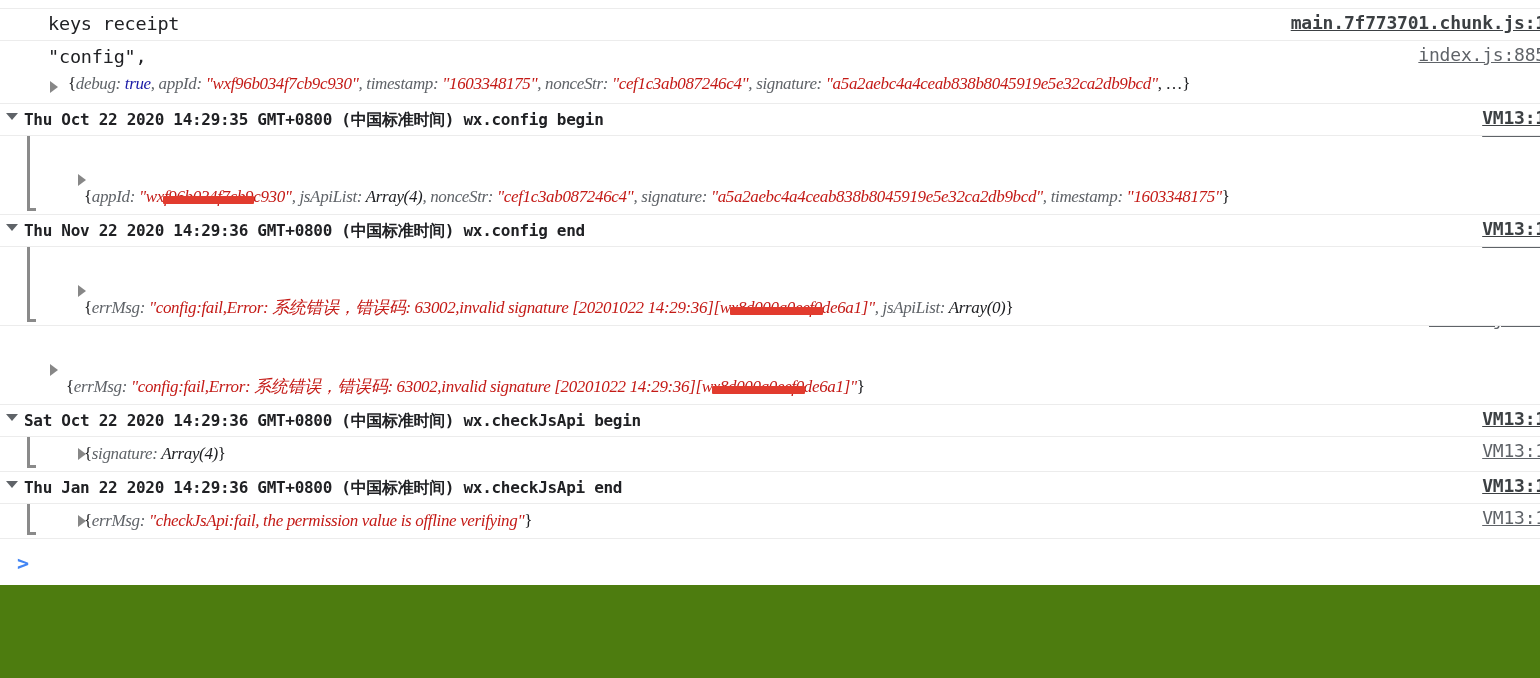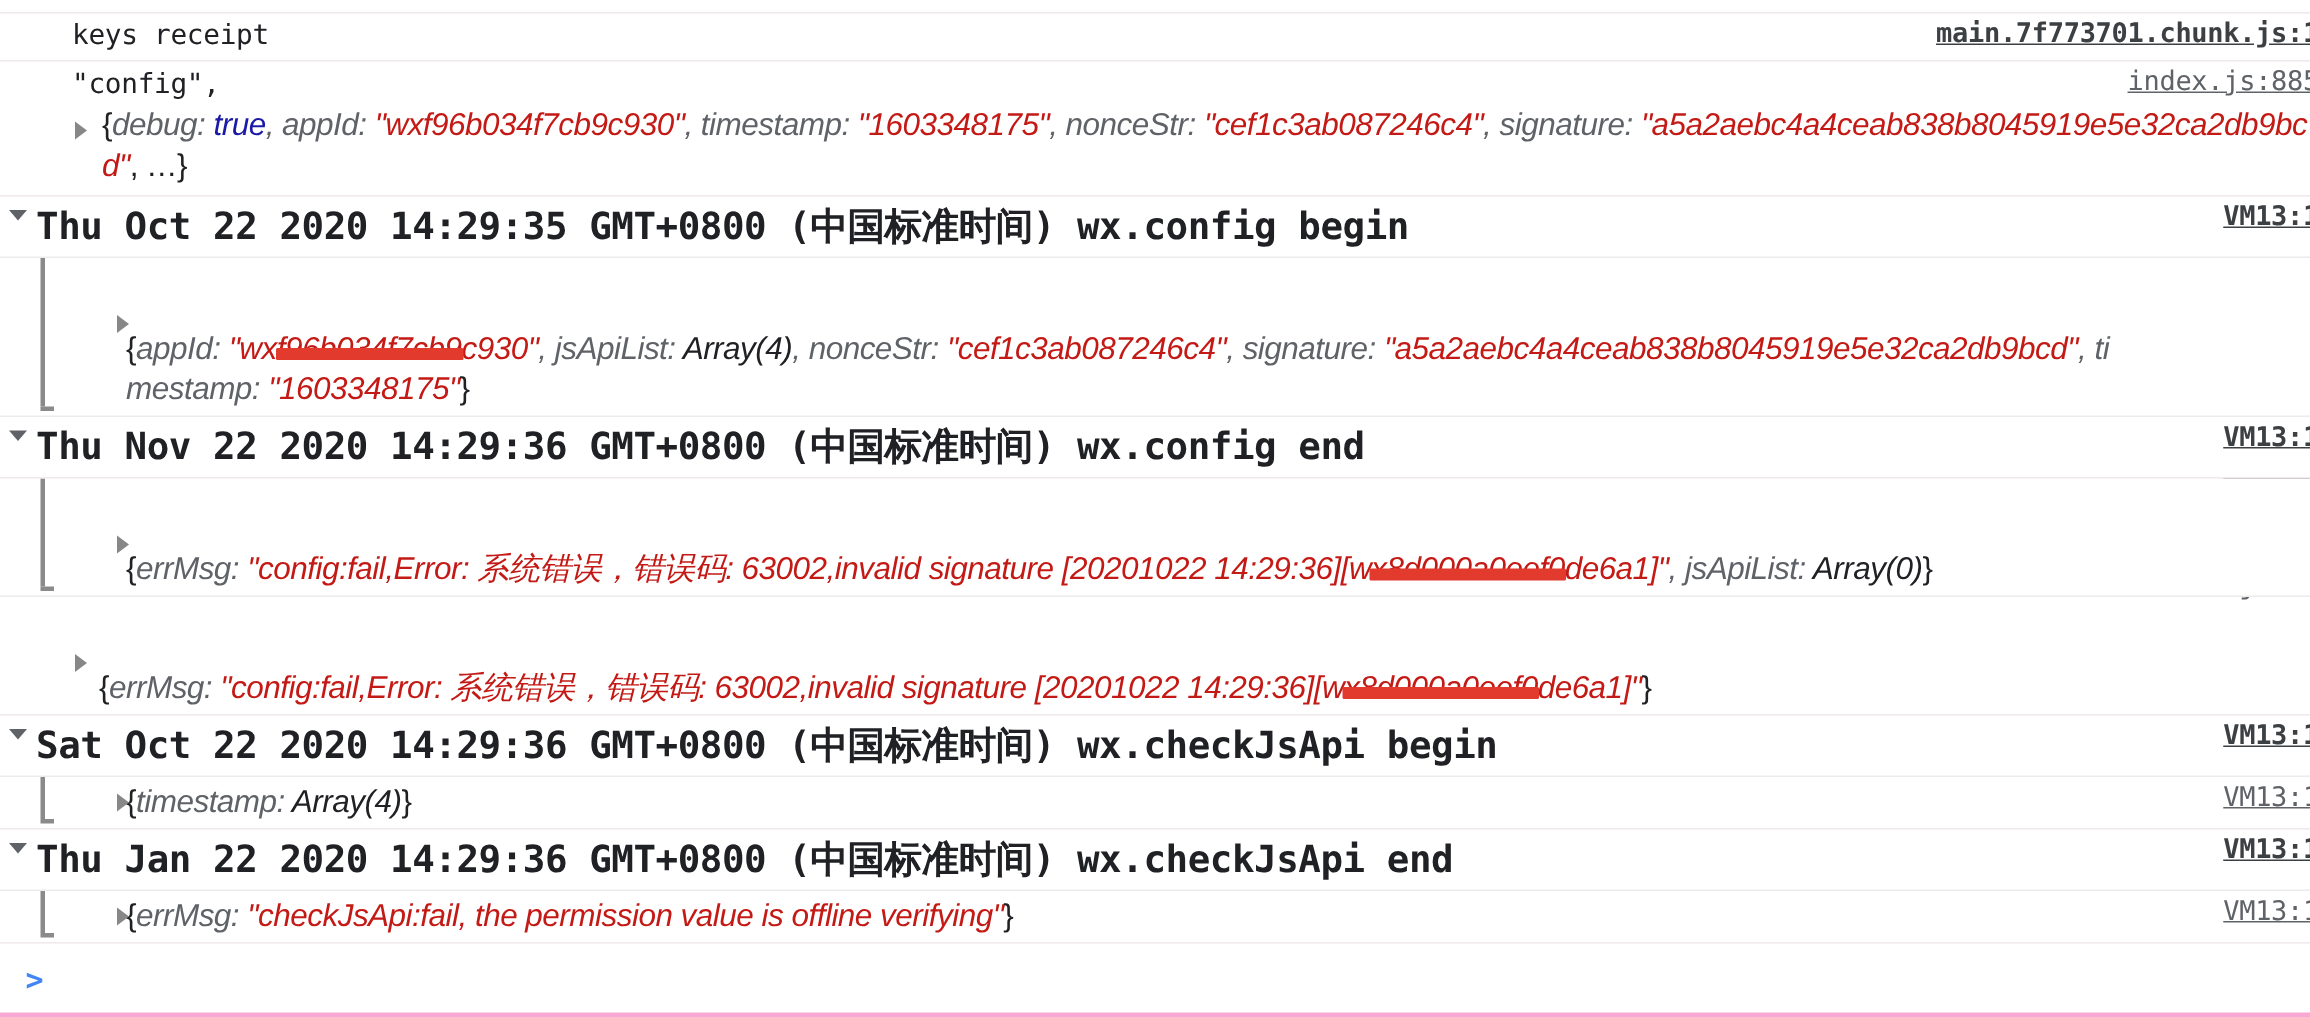--- a/index.html
+++ b/index.html
@@ -15,21 +15,21 @@
     font-size: 19px;
     color: #202124;
     -webkit-font-smoothing: antialiased;
   }
 
   #console {
     width: 1540px;
     height: 678px;
     position: relative;
     overflow: hidden;
-    background: #f9a8d4;
+    background: #4d7c0f;
   }
 
   
   .row {
     position: relative;
     box-sizing: border-box;
     border-bottom: 1px solid #ececec;
     padding: 0;
     background: #ffffff;
     overflow: hidden;
@@ -56,21 +56,21 @@
     letter-spacing: -0.2px;
     cursor: pointer;
   }
   .srclink.bold { font-weight: bold; color: #3c4043; }
 
   
   .grouphdr .rowinner { padding-left: 24px; }
   .grouphdr .txt {
     font-family: "DejaVu Sans Mono", "Liberation Mono", monospace;
     font-weight: bold;
-    font-size: 25px;
+    font-size: 16px;
     color: #202124;
     white-space: nowrap;
     letter-spacing: -0.3px;
   }
   .tri-down {
     position: absolute;
     left: 6px; top: 9px;
     width: 0; height: 0;
     border-left: 6px solid transparent;
     border-right: 6px solid transparent;
@@ -106,23 +106,23 @@
     position: absolute;
     width: 0; height: 0;
     border-top: 6px solid transparent;
     border-bottom: 6px solid transparent;
     border-left: 8px solid #878787;
     cursor: pointer;
     top: 12px;
   }
 
   .objtxt {
-    font-family: Liberation Sans, sans-serif;
+    font-family: Liberation Serif, serif;
     font-style: italic;
-    font-size: 21px;
+    font-size: 17px;
     color: #5f6368;
     line-height: 27px;
     letter-spacing: -0.35px;
     word-break: break-all;
     display: block;
     padding-right: 120px;
   }
   .objtxt.nowrap { white-space: nowrap; padding-right: 0; }
 
   .str   { color: #c41a16; }
@@ -282,21 +282,21 @@
       <span class="srclink bold">VM13:1</span>
     </div>
   </div>
 
   <div class="row grouped">
     <span class="bar"></span>
     <span class="barfoot"></span>
     <div class="rowinner">
       <span class="tri-right" style="left:78px; top:11px;"></span>
       <span class="objtxt nowrap" style="padding-left:18px;">
-        <span class="punct">{</span><span class="key">timestamp: </span><span class="plain">Array(4)</span><span class="punct">}</span>
+        <span class="punct">{</span><span class="key">signature: </span><span class="plain">Array(4)</span><span class="punct">}</span>
       </span>
       <span class="srclink">VM13:1</span>
     </div>
   </div>
 
   <div class="row grouphdr">
     <div class="rowinner">
       <span class="tri-down"></span>
       <span class="txt">Thu Jan 22 2020 14:29:36 GMT+0800 (中国标准时间) wx.checkJsApi end</span>
       <span class="srclink bold">VM13:1</span>

